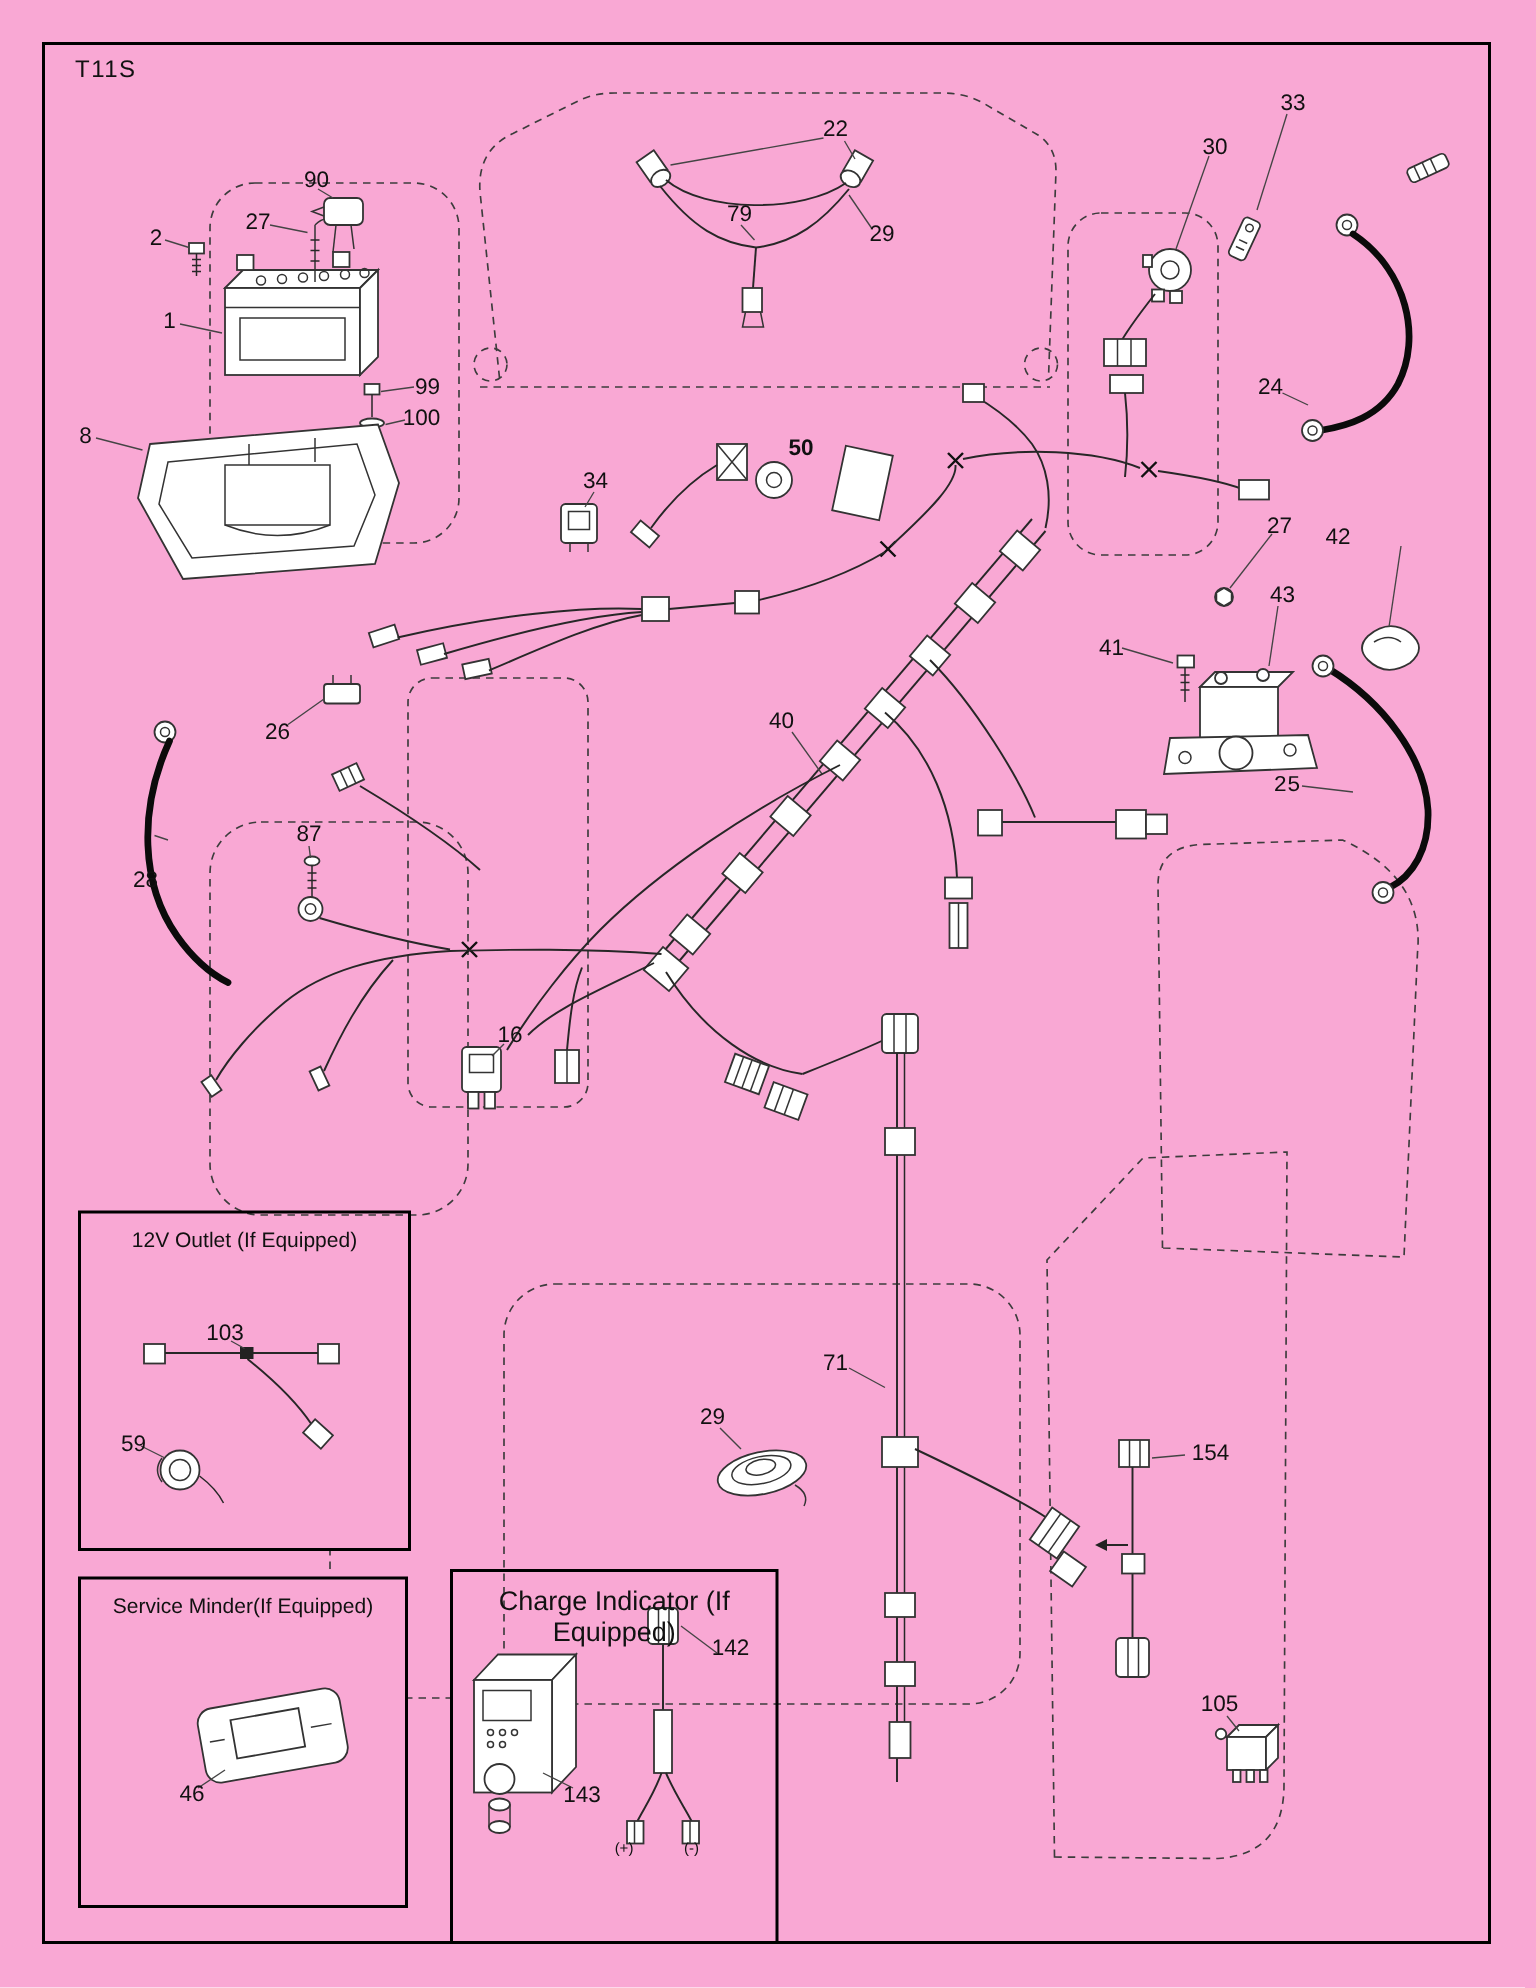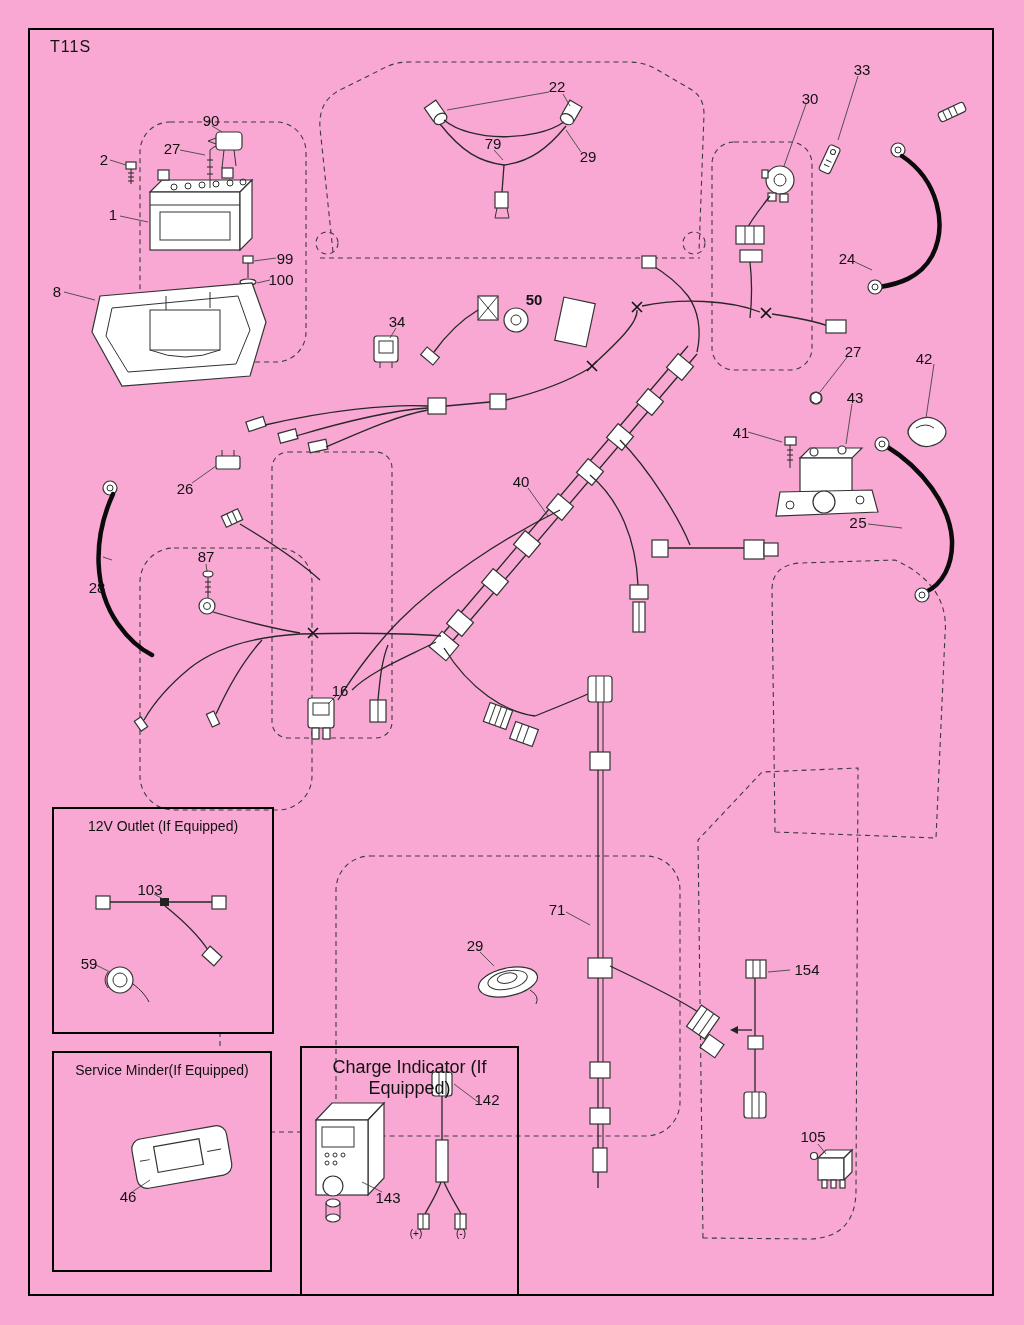--- a/index.html
+++ b/index.html
@@ -520,21 +520,21 @@
       <span class="part-label" style="left: 57px; top: 291px;">8</span>
       <span class="part-label" style="left: 557px; top: 86px;">22</span>
       <span class="part-label" style="left: 493px; top: 143px;">79</span>
       <span class="part-label" style="left: 588px; top: 156px;">29</span>
       <span class="part-label" style="left: 810px; top: 98px;">30</span>
       <span class="part-label" style="left: 862px; top: 69px;">33</span>
       <span class="part-label" style="left: 847px; top: 258px;">24</span>
       <span class="part-label" style="left: 397px; top: 321px;">34</span>
       <span class="part-label bold" style="left: 534px; top: 299px; text-align: center;">50</span>
       <span class="part-label" style="left: 853px; top: 351px;">27</span>
-      <span class="part-label" style="left: 924px; top: 358px;">42</span>
+      <span class="part-label" style="left: 892px; top: 358px;">42</span>
       <span class="part-label" style="left: 855px; top: 397px;">43</span>
       <span class="part-label" style="left: 741px; top: 432px;">41</span>
       <span class="part-label" style="left: 858px; top: 524px; font-family: Liberation Mono, monospace;">25</span>
       <span class="part-label" style="left: 185px; top: 488px;">26</span>
       <span class="part-label" style="left: 521px; top: 481px;">40</span>
       <span class="part-label" style="left: 97px; top: 562px; margin-top: 25px;">28</span>
       <span class="part-label" style="left: 206px; top: 556px;">87</span>
       <span class="part-label" style="left: 340px; top: 690px;">16</span>
       <span class="part-label" style="left: 557px; top: 909px;">71</span>
       <span class="part-label" style="left: 475px; top: 945px;">29</span>

